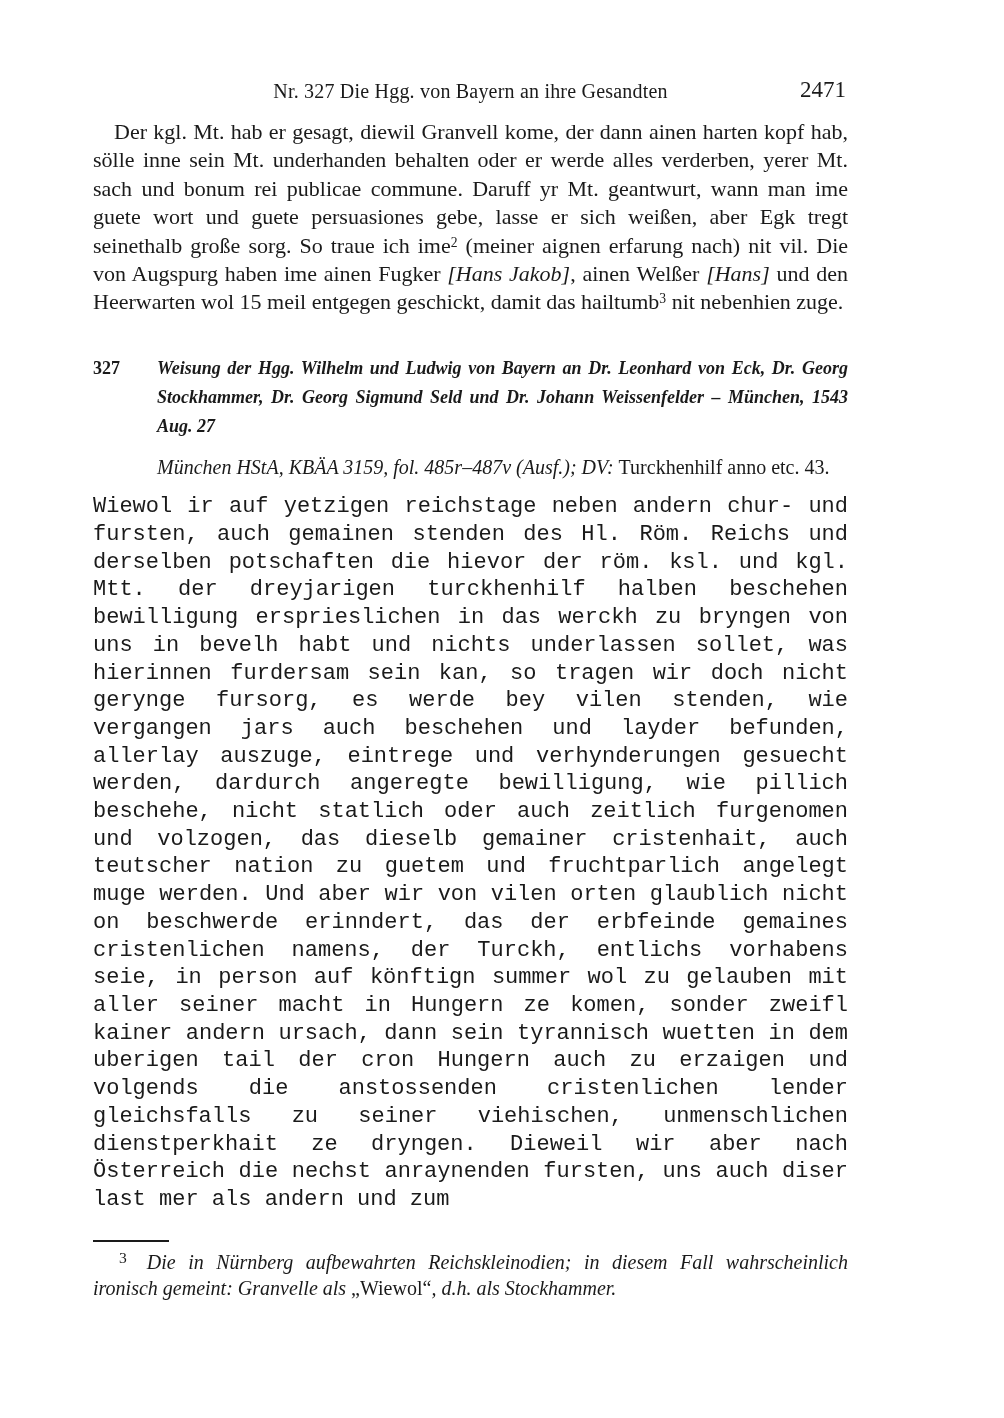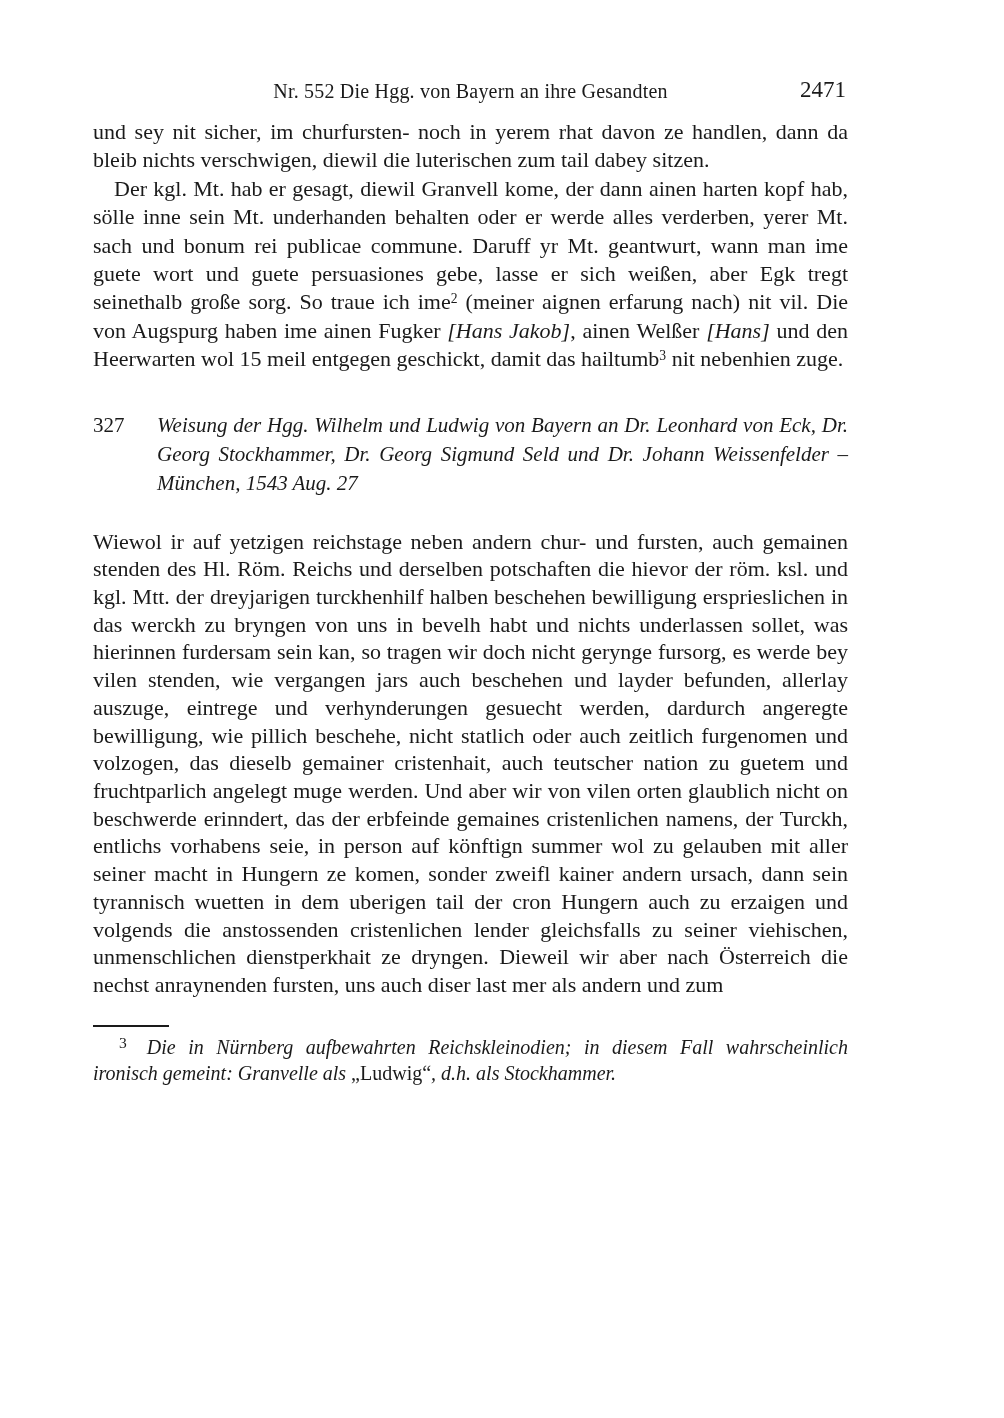--- a/index.html
+++ b/index.html
@@ -55,22 +55,22 @@
     font-size: 0.62em;
     vertical-align: baseline;
     position: relative;
     top: -0.45em;
     line-height: 0;
   }
   
   .entry-heading {
     display: flex;
     margin-top: 37px;
-    font-weight: normal;
-    font-size: 21px;
+    font-weight: bold;
+    font-size: 18px;
     line-height: 29px;
   }
   .entry-number {
     width: 64px;
     flex: none;
     font-style: normal;
   }
   .entry-title {
     flex: 1;
     font-style: italic;
@@ -78,21 +78,22 @@
   }
   
   .source-note {
     margin: 13px 0 0 64px;
     font-size: 20px;
     line-height: 26.5px;
     text-align: justify;
   }
   
   .entry-body {
-    margin-top: 30px;
+    margin-top: 13px;
+    font-family: Liberation Mono, monospace;
   }
   .entry-body p {
     margin: 0;
     font-size: 22px;
     line-height: 27.7px;
     text-align: justify;
   }
   
   .footnotes {
     margin-top: 26px;
@@ -122,38 +123,38 @@
   }
   .roman { font-style: normal; }
 </style>
 </head>
 <body>
 
 <div class="page">
   <div class="content">
 
     <div class="running-header">
-      <span class="rh-title">Nr. 552 Die Hgg. von Bayern an ihre Gesandten</span>
+      <span class="rh-title">Nr. 327 Die Hgg. von Bayern an ihre Gesandten</span>
       <span class="rh-page">2471</span>
     </div>
 
     <div class="bodytext">
-      <p>und sey nit sicher, im churfursten- noch in yerem rhat davon ze handlen, dann da bleib nichts verschwigen, diewil die luterischen zum tail dabey sitzen.</p>
       <p class="indent"><span>Der kgl. Mt. hab er gesagt, diewil Granvell kome, der dann ainen harten kopf hab, sölle inne sein Mt. underhanden behalten oder er werde alles verderben, yerer Mt. sach und bonum rei publicae commune. Daruff yr Mt. geantwurt, wann man ime guete wort und guete persuasiones gebe, lasse er sich weißen, aber Egk tregt seinethalb große sorg. So traue ich ime</span><sup class="fnref">2</sup><span> (meiner aignen erfarung nach) nit vil. Die von Augspurg haben ime ainen Fugker </span><span class="it">[Hans Jakob]</span><span>, ainen Welßer </span><span class="it">[Hans]</span><span> und den Heerwarten wol 15 meil entgegen geschickt, damit das hailtumb</span><sup class="fnref">3</sup><span> nit nebenhien zuge.</span></p>
     </div>
 
     <div class="entry-heading">
       <span class="entry-number">327</span>
       <span class="entry-title">Weisung der Hgg. Wilhelm und Ludwig von Bayern an Dr. Leonhard von Eck, Dr. Georg Stockhammer, Dr. Georg Sigmund Seld und Dr. Johann Weissenfelder – München, 1543 Aug. 27</span>
     </div>
 
+    <p class="source-note"><span class="it">München HStA, KBÄA 3159, fol. 485r–487v (Ausf.); DV: </span><span>Turckhenhilf anno etc. 43.</span></p>
 
     <div class="entry-body">
       <p>Wiewol ir auf yetzigen reichstage neben andern chur- und fursten, auch gemainen stenden des Hl. Röm. Reichs und derselben potschaften die hievor der röm. ksl. und kgl. Mtt. der dreyjarigen turckhenhilf halben beschehen bewilligung ersprieslichen in das werckh zu bryngen von uns in bevelh habt und nichts underlassen sollet, was hierinnen furdersam sein kan, so tragen wir doch nicht gerynge fursorg, es werde bey vilen stenden, wie vergangen jars auch beschehen und layder befunden, allerlay auszuge, eintrege und verhynderungen gesuecht werden, dardurch angeregte bewilligung, wie pillich beschehe, nicht statlich oder auch zeitlich furgenomen und volzogen, das dieselb gemainer cristenhait, auch teutscher nation zu guetem und fruchtparlich angelegt muge werden. Und aber wir von vilen orten glaublich nicht on beschwerde erinndert, das der erbfeinde gemaines cristenlichen namens, der Turckh, entlichs vorhabens seie, in person auf könftign summer wol zu gelauben mit aller seiner macht in Hungern ze komen, sonder zweifl kainer andern ursach, dann sein tyrannisch wuetten in dem uberigen tail der cron Hungern auch zu erzaigen und volgends die anstossenden cristenlichen lender gleichsfalls zu seiner viehischen, unmenschlichen dienstperkhait ze dryngen. Dieweil wir aber nach Österreich die nechst anraynenden fursten, uns auch diser last mer als andern und zum</p>
     </div>
 
     <div class="footnotes">
       <div class="fn-rule"></div>
-      <p class="footnote"><sup class="fnmark">3</sup><span>Die in Nürnberg aufbewahrten Reichskleinodien; in diesem Fall wahrscheinlich ironisch gemeint: Granvelle als </span><span class="roman">„Ludwig“</span><span>, d.h. als Stockhammer.</span></p>
+      <p class="footnote"><sup class="fnmark">3</sup><span>Die in Nürnberg aufbewahrten Reichskleinodien; in diesem Fall wahrscheinlich ironisch gemeint: Granvelle als </span><span class="roman">„Wiewol“</span><span>, d.h. als Stockhammer.</span></p>
     </div>
 
   </div>
 </div>
 
 </body></html>

